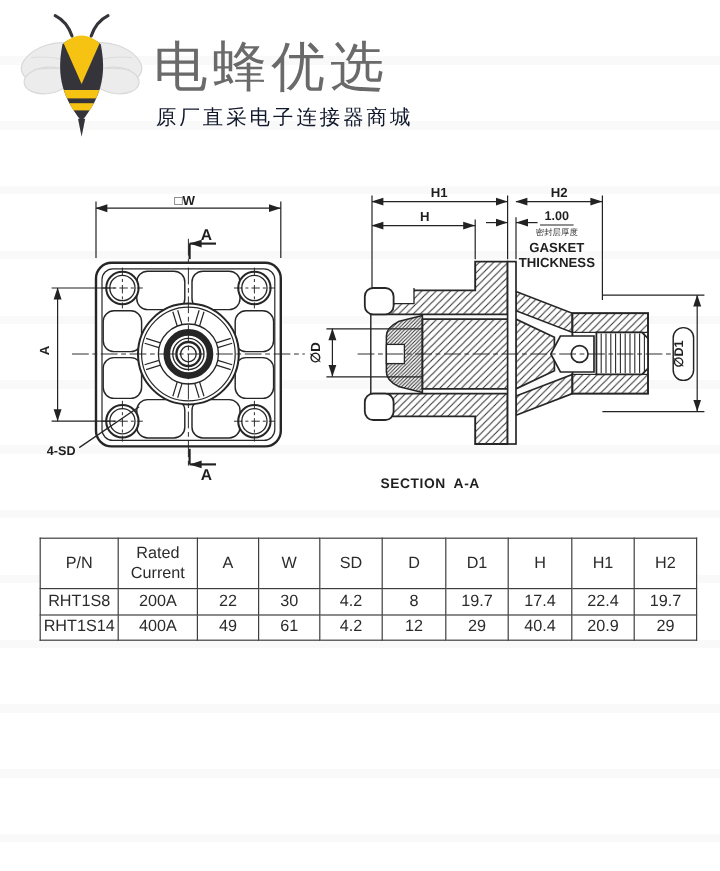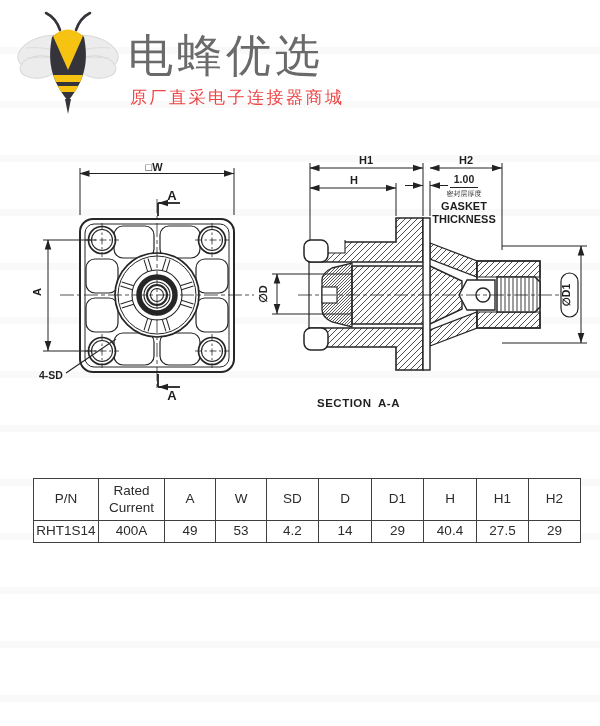--- a/index.html
+++ b/index.html
@@ -11,33 +11,33 @@
   .page::before{
     content:"";position:absolute;inset:0;pointer-events:none;
     background:repeating-linear-gradient(180deg,transparent 0 47px,rgba(90,90,90,.035) 47px 54px);
   }
   .logo-title{
     position:absolute;left:128px;top:30px;font-size:45px;line-height:52px;
     color:#6a6a6a;letter-spacing:4px;white-space:nowrap;
   }
   .logo-subtitle{
     position:absolute;left:130px;top:88px;font-size:17px;line-height:20px;
-    color:#ef4444;letter-spacing:2.5px;white-space:nowrap;
+    color:#0f172a;letter-spacing:2.5px;white-space:nowrap;
   }
   .bee{position:absolute;left:16px;top:6px;}
   svg.drawing{position:absolute;left:0;top:0;}
   svg text{font-family:"Liberation Sans",sans-serif;fill:#1f1f1f;}
   .dim{font-size:11px;font-weight:bold;}
   .dim-sm{font-size:10.5px;font-weight:bold;}
   .dim-cn{font-size:7px;font-weight:normal;fill:#333;}
   .cap{font-size:11.5px;font-weight:bold;letter-spacing:.5px;}
   .sec-a{font-size:13px;font-weight:bold;}
 
   table.spec{
-    position:absolute;left:33px;top:478px;width:547px;
+    position:absolute;left:33px;top:448px;width:547px;
     border-collapse:collapse;table-layout:fixed;
     font-size:13.5px;color:#2b2b2b;background:#fff;padding-left:43px;
   }
   table.spec th,table.spec td{
     border:1.6px solid #3f3f3f;text-align:center;vertical-align:middle;
     padding:0 1px;font-weight:normal;line-height:1.25;
   }
   table.spec thead th{height:41px;}
   table.spec tbody td{height:20.5px;}
 </style>
@@ -277,27 +277,39 @@
           <th>SD</th>
           <th>D</th>
           <th>D1</th>
           <th>H</th>
           <th>H1</th>
           <th>H2</th>
         </tr>
       </thead>
     <tbody>
         <tr>
+          <td>RHT1S8</td>
+          <td>200A</td>
+          <td>22</td>
+          <td>30</td>
+          <td>4.2</td>
+          <td>8</td>
+          <td>19.7</td>
+          <td>17.4</td>
+          <td>22.4</td>
+          <td>19.7</td>
+        </tr>
+        <tr>
           <td>RHT1S14</td>
           <td>400A</td>
           <td>49</td>
-          <td>53</td>
+          <td>61</td>
           <td>4.2</td>
-          <td>14</td>
+          <td>12</td>
           <td>29</td>
           <td>40.4</td>
-          <td>27.5</td>
+          <td>20.9</td>
           <td>29</td>
         </tr>
       </tbody>
   </table>
 
 </div>
 
 </body></html>

